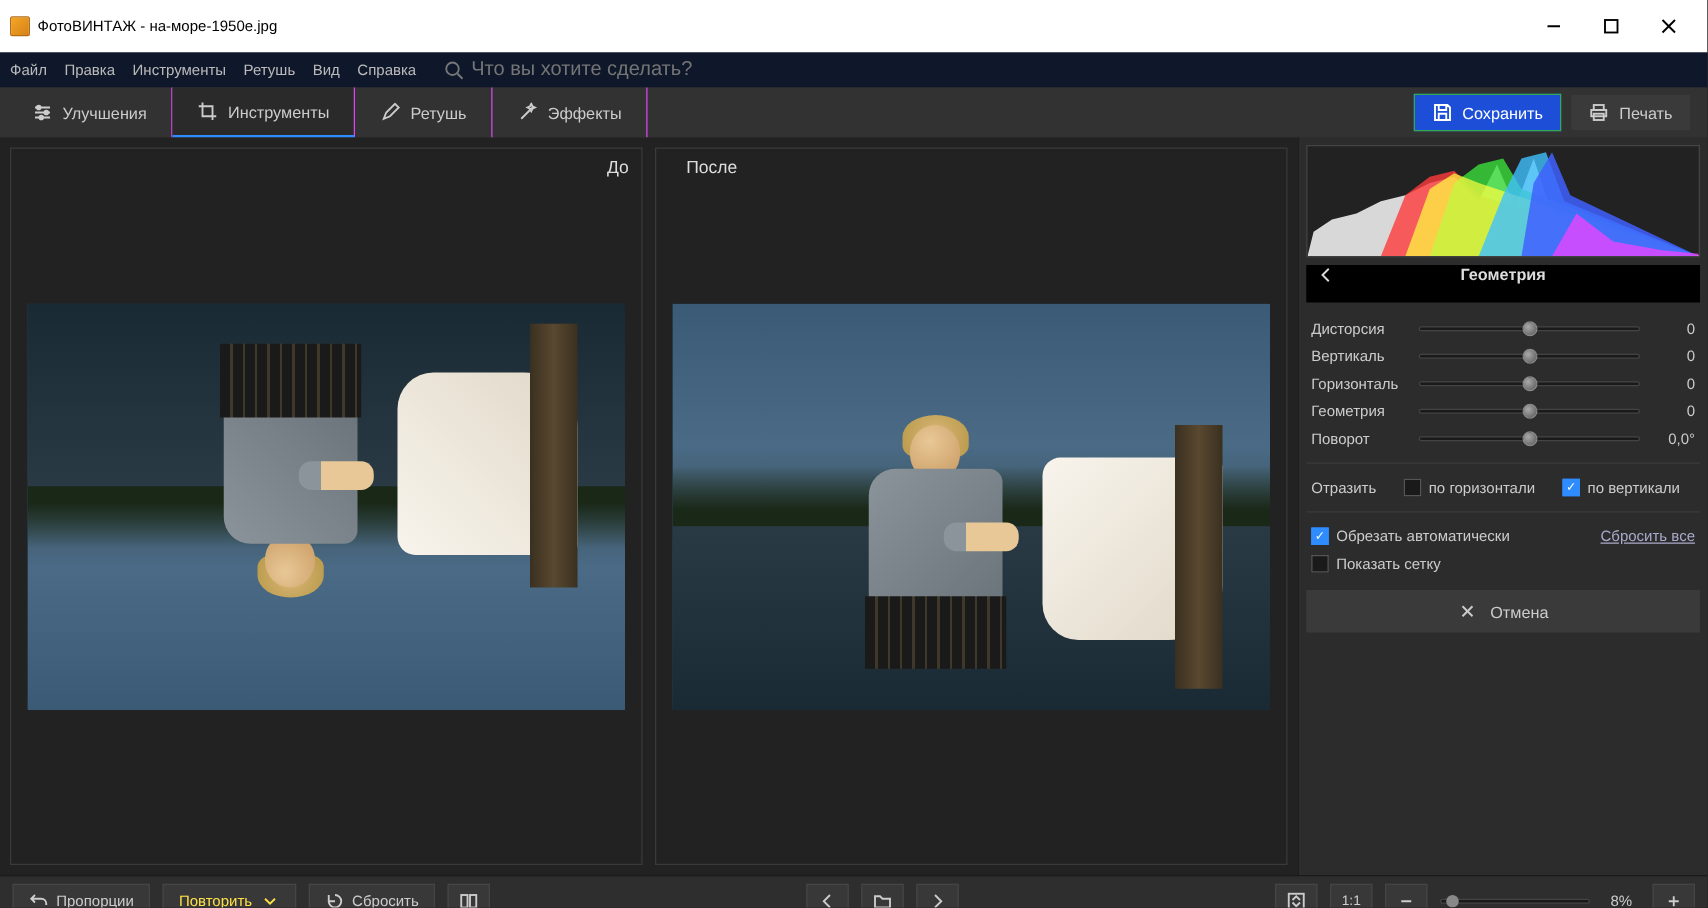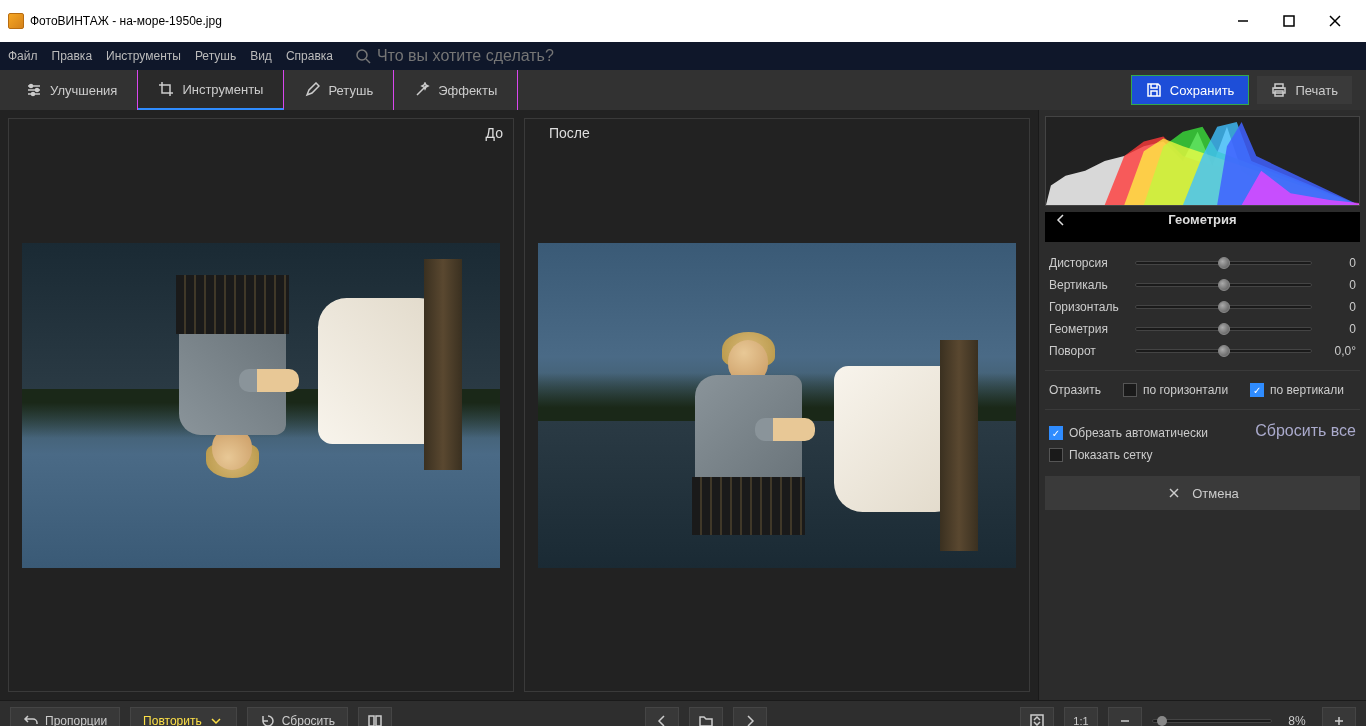--- a/index.html
+++ b/index.html
@@ -40,24 +40,24 @@
 .histogram{height:90px;border:1px solid #444;background:#222;position:relative;overflow:hidden;margin-bottom:6px}
 .histogram svg{width:100%;height:100%}
 .panel-hdr{background:#000000;height:30px;display:flex;justify-content:center;font-size:13px;font-weight:bold;color:#ddd;position:relative;margin-bottom:10px}
 .panel-hdr .back{position:absolute;left:8px;cursor:pointer}
 .slider-row{display:flex;align-items:center;padding:4px 4px;font-size:12px;gap:8px}
 .slider-row .sl-lbl{width:78px;color:#ccc}
 .slider-row .track{flex:1;height:4px;background:#1a1a1a;border-radius:2px;position:relative;border:1px solid #444}
 .slider-row .thumb{position:absolute;left:50%;top:50%;transform:translate(-50%,-50%);width:12px;height:12px;border-radius:50%;background:radial-gradient(circle at 35% 35%,#aaa,#555);border:1px solid #888}
 .slider-row .val{width:36px;text-align:right;color:#ccc}
 .sep{height:1px;background:#3a3a3a;margin:8px 0}
-.chk-row{display:flex;align-items:flex-end;padding:4px 4px;font-size:12px;gap:6px}
+.chk-row{display:flex;align-items:flex-start;padding:4px 4px;font-size:12px;gap:6px}
 .chk{width:14px;height:14px;border:1px solid #555;background:#1a1a1a;display:flex;align-items:center;justify-content:center;font-size:10px;color:#fff}
 .chk.on{background:#2f8cff;border-color:#2f8cff}
-.reset-link{margin-left:auto;font-size:16px;color:#aac;cursor:pointer}
+.reset-link{margin-left:auto;font-size:12px;color:#aac;text-decoration:underline;cursor:pointer}
 .actions{display:flex;gap:8px;margin-top:10px}
 .actions button{flex:1;height:34px;border:none;font-size:13px;cursor:pointer;display:flex;align-items:center;justify-content:center;gap:10px}
 .btn-apply{background:#2a8f3f;color:#fff}
 .btn-cancel{background:#3a3a3a;color:#ccc}
 .footer{height:40px;background:#2e2e2e;display:flex;align-items:center;padding:0 10px;gap:10px;border-top:1px solid #1a1a1a}
 .fbtn{background:#383838;border:1px solid #454545;height:28px;padding:0 12px;display:flex;align-items:center;gap:6px;font-size:12px;color:#ccc;cursor:pointer}
 .fbtn.disabled{color:#fde047}
 .fbtn.icon{padding:0;width:34px;justify-content:center}
 .footer .spacer{flex:1}
 .zoom{width:120px;height:4px;background:#1a1a1a;border-radius:2px;position:relative;border:1px solid #444}

